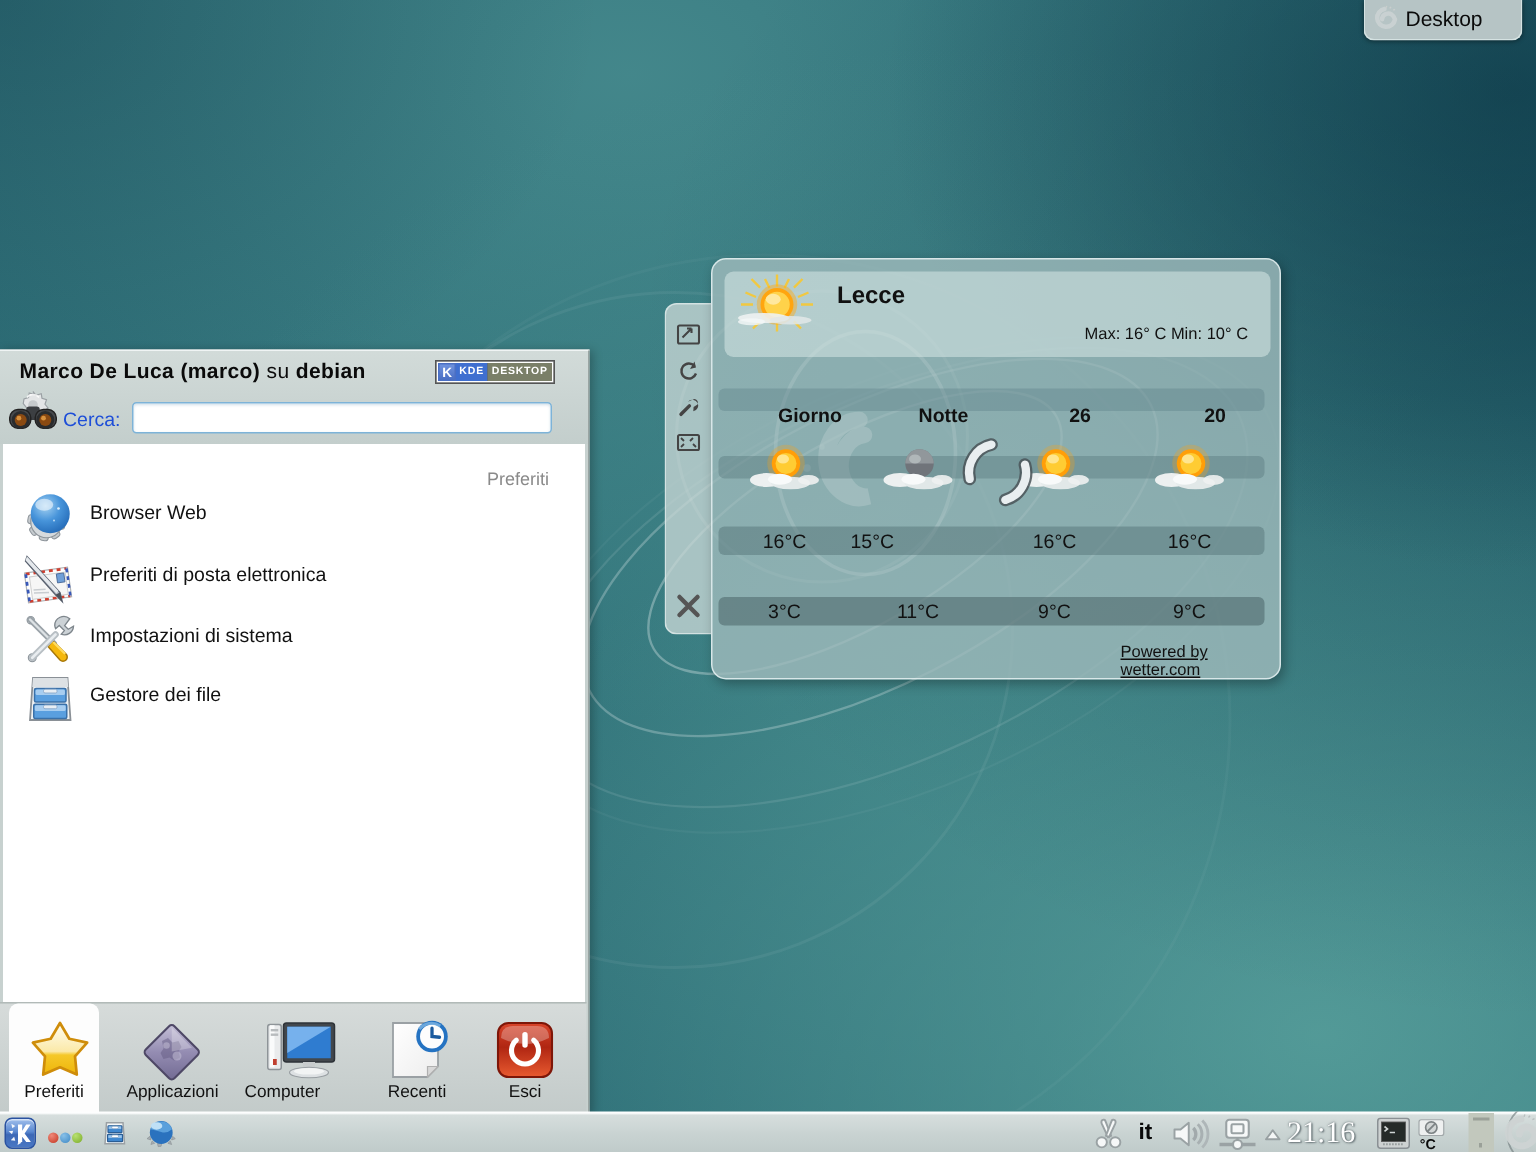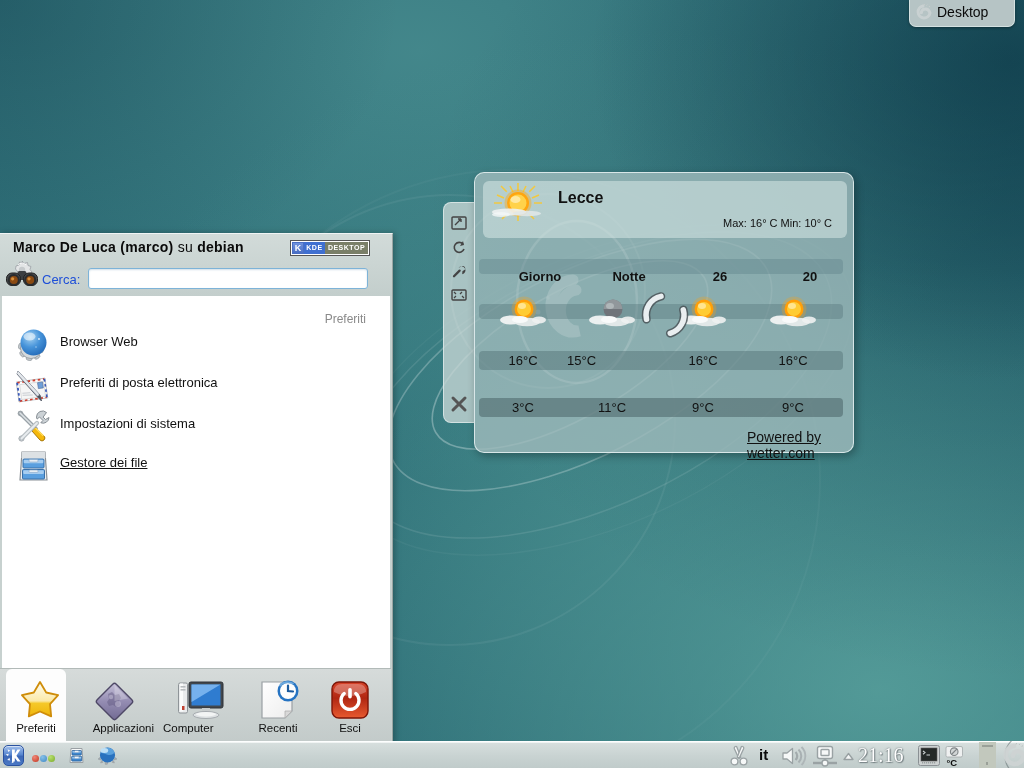--- a/index.html
+++ b/index.html
@@ -153,21 +153,21 @@
       <span class="abs" style="left:180px;width:90px;text-align:center;">16°C</span>
       <span class="abs" style="left:270px;width:90px;text-align:center;">16°C</span>
     </div>
     <div class="abs" style="left:3px;top:227px;width:364px;height:16px;font-size:13px;color:#111;">
       <span class="abs" style="left:0;width:90px;text-align:center;">3°C</span>
       <span class="abs" style="left:89px;width:90px;text-align:center;">11°C</span>
       <span class="abs" style="left:180px;width:90px;text-align:center;">9°C</span>
       <span class="abs" style="left:270px;width:90px;text-align:center;">9°C</span>
     </div>
 
-    <span class="abs" style="left:242px;top:256px;font-size:14px;color:#111;text-decoration:underline;padding-left:30px;">Powered by wetter.com</span>
+    <span class="abs" style="left:242px;top:256px;font-size:11px;color:#111;text-decoration:underline;padding-left:30px;">Powered by wetter.com</span>
   </div>
 
   <div class="abs" id="menu" style="left:0;top:233px;width:393px;height:511px;background:#c7d1cf;border-top:1px solid #f0f4f4;border-right:1px solid #9aa5a3;box-shadow:2px 0 6px rgba(0,0,0,0.25);">
 
     <div class="abs" style="left:0;top:0;width:100%;height:62px;background:linear-gradient(#d2dbd9,#c3cecc);"></div>
     <div class="abs" style="left:13px;top:5px;font-size:14px;letter-spacing:0.27px;color:#0a0a0a;"><b>Marco De Luca (marco)</b> su <b>debian</b></div>
 
     <div class="abs" style="left:291px;top:7px;width:78px;height:14px;background:#4a4a4a;border:1px solid #fff;outline:1px solid #555;">
       <div class="abs" style="left:0;top:0;width:12px;height:12px;background:#4a6fc4;"></div>
       <div class="abs" style="left:1px;top:1px;width:10px;height:10px;background:linear-gradient(#6f92dd,#4a6fc4);color:#fff;font-size:9px;font-weight:bold;text-align:center;line-height:10px;">K</div>
@@ -250,21 +250,21 @@
     <svg class="abs" style="left:16px;top:215px;" width="35" height="35" viewBox="0 0 35 35">
       <path d="M6 3 L29 3 L31 31 L4 31 Z" fill="#eef1f3" stroke="#8a9096" stroke-width="1.2"></path>
       <path d="M6 3 L29 3 L29.5 9 L5.5 9 Z" fill="#dde1e4"></path>
       <rect x="7" y="10" width="21" height="9" rx="1" fill="#5a9fdf" stroke="#3a70a8" stroke-width="1"></rect>
       <rect x="7.7" y="10.7" width="19.6" height="3.6" rx="1" fill="#a7cdf0"></rect>
       <rect x="13" y="10.5" width="9" height="2.5" rx="1" fill="#e8eef4" stroke="#8aa8c8" stroke-width="0.6"></rect>
       <rect x="6.5" y="20.5" width="22" height="9.5" rx="1" fill="#5a9fdf" stroke="#3a70a8" stroke-width="1"></rect>
       <rect x="7.2" y="21.2" width="20.6" height="3.8" rx="1" fill="#a7cdf0"></rect>
       <rect x="13" y="21" width="9" height="2.5" rx="1" fill="#e8eef4" stroke="#8aa8c8" stroke-width="0.6"></rect>
     </svg>
-    <span class="abs" style="left:60px;top:221px;font-size:13px;color:#111;text-decoration:underline;">Gestore dei file</span>
+    <span class="abs" style="left:60px;top:221px;font-size:13px;color:#111;">Gestore dei file</span>
 
     <div class="abs" style="left:0;top:434px;width:391px;height:77px;background:linear-gradient(#d6dbda,#c2cac9);border-top:1px solid #b2bab8;"></div>
     <div class="abs" style="left:6px;top:435px;width:60px;height:76px;background:#fdfdfd;border-radius:6px 6px 0 0;"></div>
 
     <svg class="abs" style="left:20px;top:446px;" width="40" height="40" viewBox="0 0 40 40">
       <defs>
         <linearGradient id="starg" x1="0" y1="0" x2="0" y2="1">
           <stop offset="0" stop-color="#fffef4"></stop>
           <stop offset="0.55" stop-color="#fbe9a8"></stop>
           <stop offset="0.62" stop-color="#f5c829"></stop>
@@ -286,21 +286,21 @@
       <rect x="7" y="6" width="27" height="27" rx="2.5" transform="rotate(45 20.5 19.5)" fill="url(#diag)" stroke="#4e4866" stroke-width="1.4"></rect>
       <g opacity="0.45" fill="#5f577e">
         <path d="M14 12 l4 -2 l3 3 l4 -1 l2 4 l-2 3 l1 4 l-4 2 l-3 -2 l-4 1 l-2 -4 l2 -3 z"></path>
       </g>
       <g opacity="0.5" fill="#c9c4da">
         <circle cx="17" cy="15" r="2.2"></circle>
           <circle cx="24" cy="22" r="3"></circle>
       </g>
       <path d="M20.5 3 L34 16.5 L20.5 19 Z" fill="#ffffff" opacity="0.25"></path>
     </svg>
-    <span class="abs" style="left:76px;top:488px;width:78px;text-align:right;font-size:11.5px;color:#111;">Applicazioni</span>
+    <span class="abs" style="left:76px;top:488px;width:78px;text-align:center;font-size:11.5px;color:#111;">Applicazioni</span>
 
     <svg class="abs" style="left:176px;top:446px;" width="48" height="42" viewBox="0 0 48 42">
       <rect x="2.5" y="3" width="9" height="30" rx="1.5" fill="#e9ebec" stroke="#8e9498" stroke-width="1"></rect>
       <rect x="4" y="3.5" width="3" height="28" fill="#fafbfb"></rect>
       <rect x="4.5" y="6" width="5" height="1.6" fill="#b8bcbe"></rect>
       <rect x="4.5" y="9" width="5" height="1.6" fill="#b8bcbe"></rect>
       <rect x="6" y="26" width="2.5" height="4" fill="#c04030"></rect>
       <rect x="13" y="2" width="34" height="26" rx="2" fill="#42474c" stroke="#2e3338" stroke-width="1"></rect>
       <rect x="15.5" y="4.5" width="29" height="21" fill="#2f7cd0"></rect>
       <path d="M15.5 4.5 L44.5 4.5 L15.5 22 Z" fill="#7ab4ee" opacity="0.95"></path>

